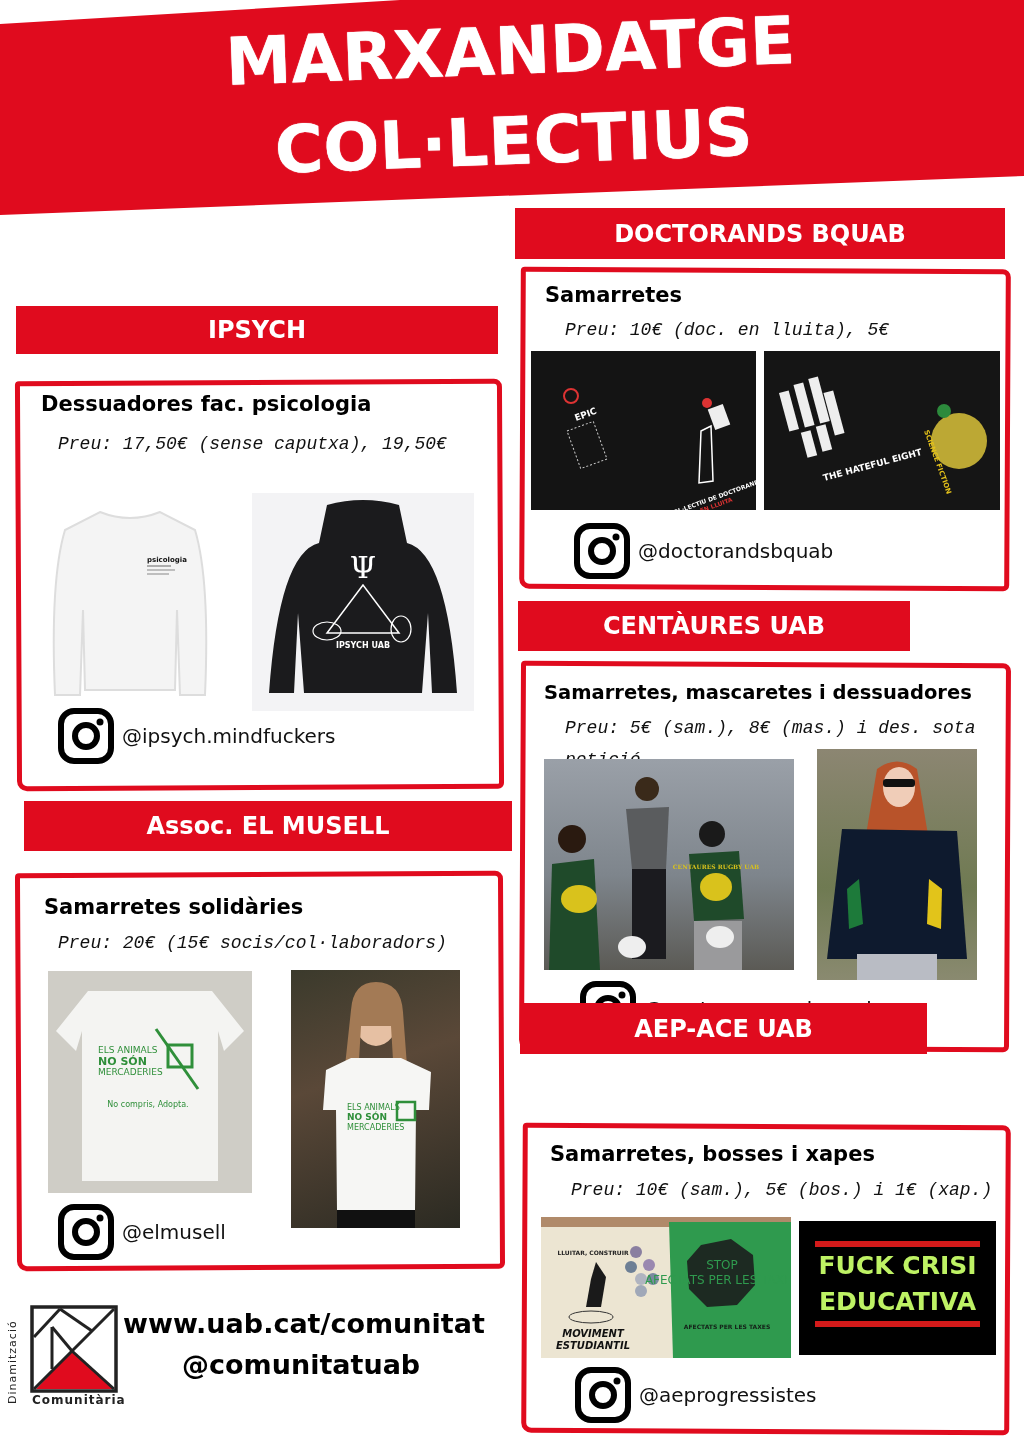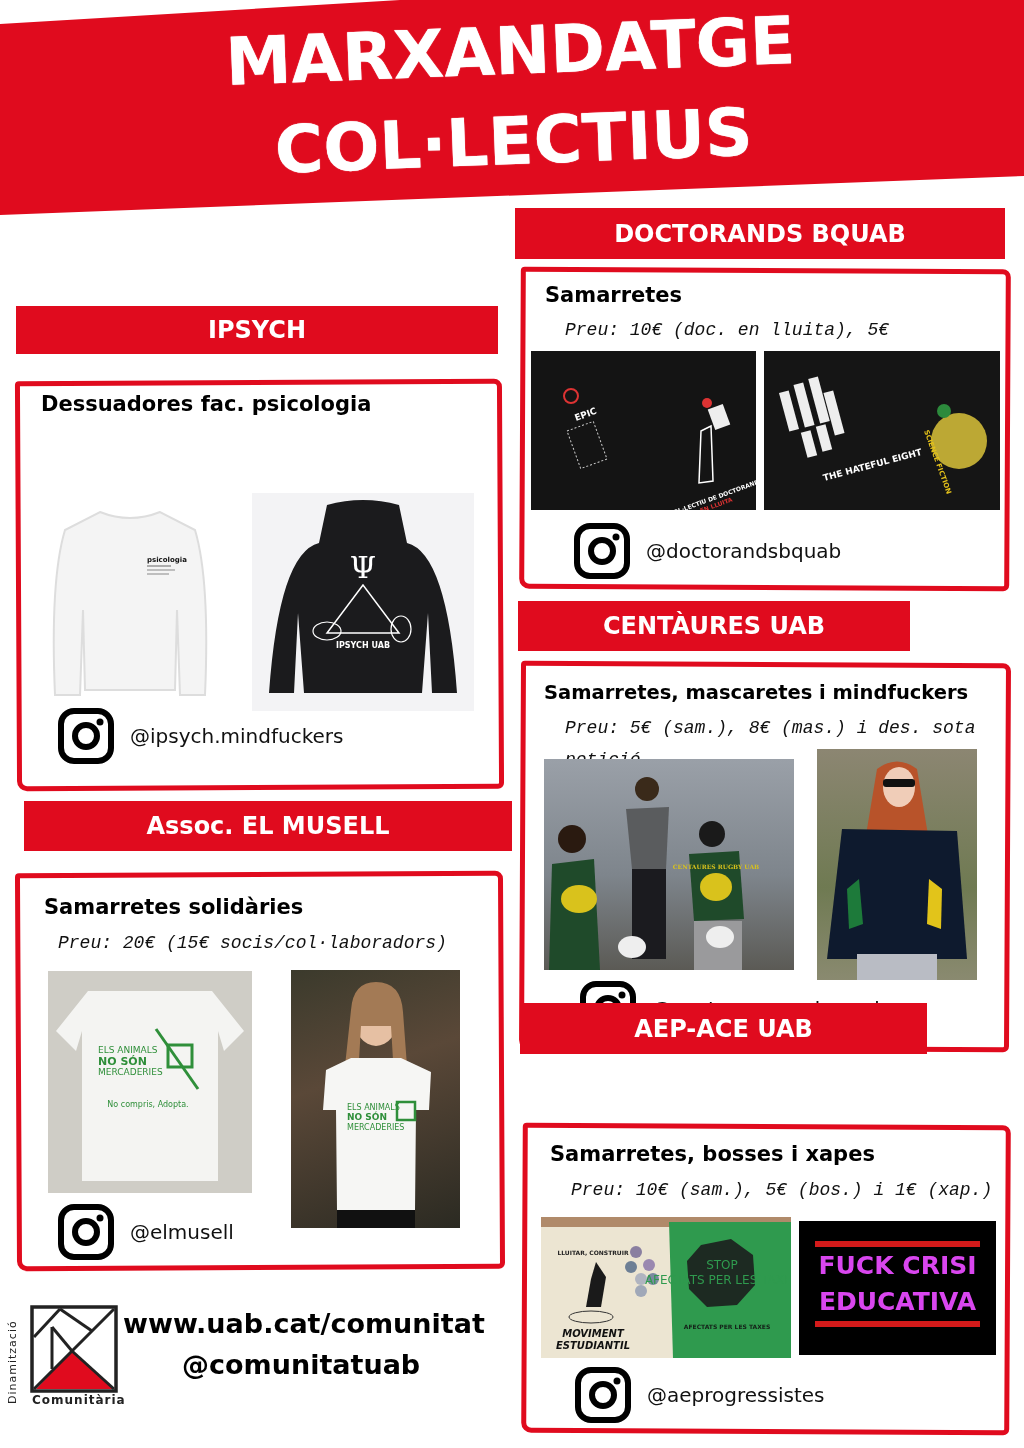--- a/index.html
+++ b/index.html
@@ -37,57 +37,58 @@
     font-size: 21px; color: #000; white-space: nowrap;
   }
   .card-price {
     position: absolute; font-family: Liberation Mono, monospace; font-style: italic;
     font-size: 18px; color: #111; line-height: 32px;
   }
 
   .photo { position: absolute; overflow: hidden; }
 
   .ig {
-    position: absolute; display: flex; align-items: center; gap: 16px;
+    position: absolute; display: flex; align-items: center; gap: 8px;
   }
   .ig-icon { width: 56px; height: 56px; }
   .ig-handle { font-family: "DejaVu Sans", sans-serif; font-size: 20px; color: #111; }
 
   .footer-logo { position: absolute; left: 30px; top: 1305px; width: 90px; height: 100px; }
   .footer-vert {
     position: absolute; left: 6px; top: 1404px; transform: rotate(-90deg); transform-origin: 0 0;
     font-size: 11px; letter-spacing: 1px; color: #222; white-space: nowrap;
   }
   .footer-com {
     position: absolute; left: 32px; top: 1393px; font-size: 12px; font-weight: bold; letter-spacing: 1px; color: #222;
   }
   .footer-url {
     position: absolute; font-family: "DejaVu Sans", sans-serif; font-weight: 900; font-size: 27px; color: #000; white-space: nowrap;
   }
 
   .fc-text {
-    position: absolute; color: #d946ef; font-weight: bold; font-family: "DejaVu Sans", sans-serif;
+    position: absolute; color: #bef264; font-weight: bold; font-family: "DejaVu Sans", sans-serif;
     font-size: 25px; text-align: center; width: 100%;
   }
 </style>
 </head>
 <body>
 
 <div class="banner"></div>
 <div class="banner-title">
   <div>MARXANDATGE</div>
   <div style="margin-top:-2px;">COL·LECTIUS</div>
 </div>
 
 <div class="sec-head" style="left:16px; top:306px; width:482px; height:48px;">
   <span>IPSYCH</span>
 </div>
 <div class="card" style="left:16px; top:380px; width:487px; height:410px; transform:rotate(-0.3deg);"></div>
 <div class="card-title" style="left:41px; top:392px;">Dessuadores fac. psicologia</div>
 <div class="card-price" style="left:58px; top:428px;">
+  <div>Preu: 17,50€ (sense caputxa), 19,50€</div>
 </div>
 
 <div class="photo" style="left:45px; top:500px; width:170px; height:210px; background:#fff;">
   <svg width="170" height="210" viewBox="0 0 170 210">
     <path d="M55 12 Q85 24 115 12 L150 30 Q165 80 160 195 L135 195 L132 110 L130 190 L40 190 L38 110 L35 195 L10 195 Q5 80 20 30 Z" fill="#f4f4f4" stroke="#ddd" stroke-width="2"></path>
     <rect x="100" y="58" width="38" height="18" fill="none"></rect>
     <text x="102" y="62" font-size="7" font-weight="bold" font-family="DejaVu Sans, sans-serif" fill="#111">psicologia</text>
     <line x1="102" y1="66" x2="126" y2="66" stroke="#666" stroke-width="1"></line>
     <line x1="102" y1="70" x2="130" y2="70" stroke="#888" stroke-width="1"></line>
     <line x1="102" y1="74" x2="124" y2="74" stroke="#888" stroke-width="1"></line>
@@ -193,21 +194,21 @@
     <circle cx="28" cy="28" r="11" fill="none" stroke="#000" stroke-width="6"></circle>
     <circle cx="42" cy="14" r="3.5" fill="#000"></circle>
   </svg>
   <span class="ig-handle">@doctorandsbquab</span>
 </div>
 
 <div class="sec-head" style="left:518px; top:601px; width:392px; height:50px;">
   <span>CENTÀURES UAB</span>
 </div>
 <div class="card" style="left:520px; top:662px; width:490px; height:389px; transform:rotate(0.3deg);"></div>
-<div class="card-title" style="left:544px; top:681px; font-size:19.5px;">Samarretes, mascaretes i mindfuckers</div>
+<div class="card-title" style="left:544px; top:681px; font-size:19.5px;">Samarretes, mascaretes i dessuadores</div>
 <div class="card-price" style="left:565px; top:712px;">Preu: 5€ (sam.), 8€ (mas.) i des. sota petició</div>
 <div class="photo" style="left:544px; top:759px; width:250px; height:211px; background:linear-gradient(180deg,#9aa0a8 0%,#7e858c 55%,#5b5a55 100%);">
   <svg width="250" height="211" viewBox="0 0 250 211">
     <circle cx="28" cy="80" r="14" fill="#2a1a10"></circle>
     <path d="M8 105 L50 100 L56 211 L5 211 Z" fill="#1f4a2a"></path>
     <ellipse cx="35" cy="140" rx="18" ry="14" fill="#d9c21c"></ellipse>
     <circle cx="103" cy="30" r="12" fill="#3a2a1a"></circle>
     <path d="M82 50 L125 48 L122 110 L88 110 Z" fill="#5a5c5e"></path>
     <rect x="88" y="110" width="34" height="90" fill="#1b1b1f"></rect>
     <circle cx="168" cy="75" r="13" fill="#1a1a1a"></circle>

